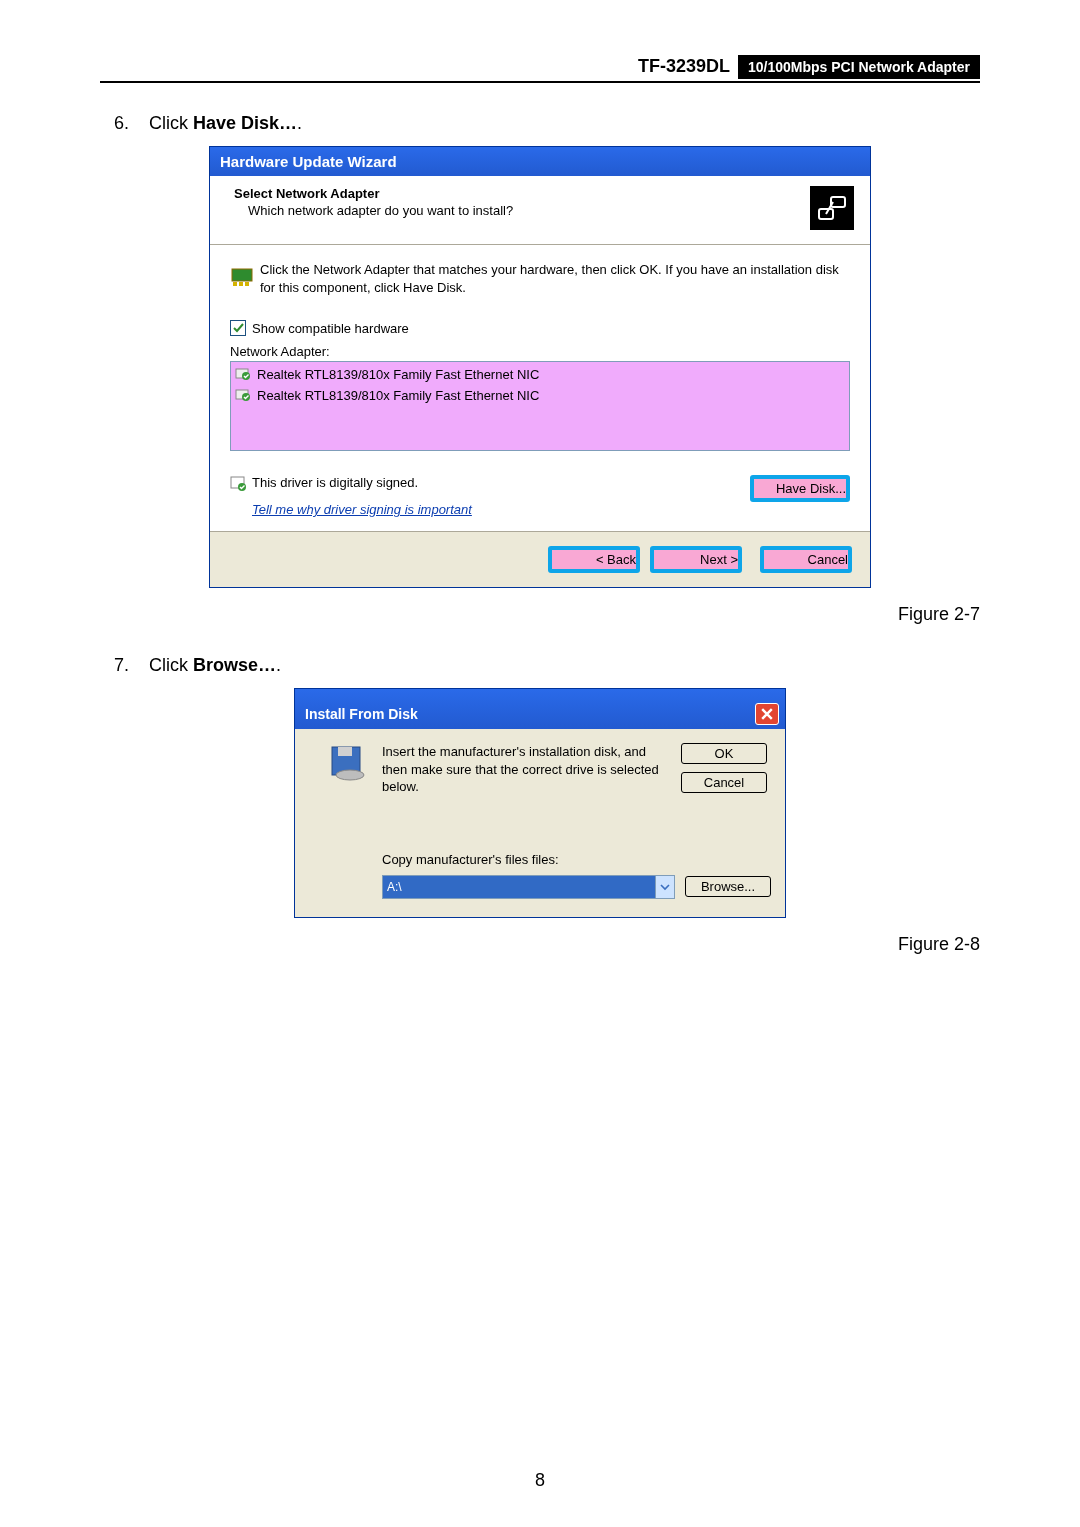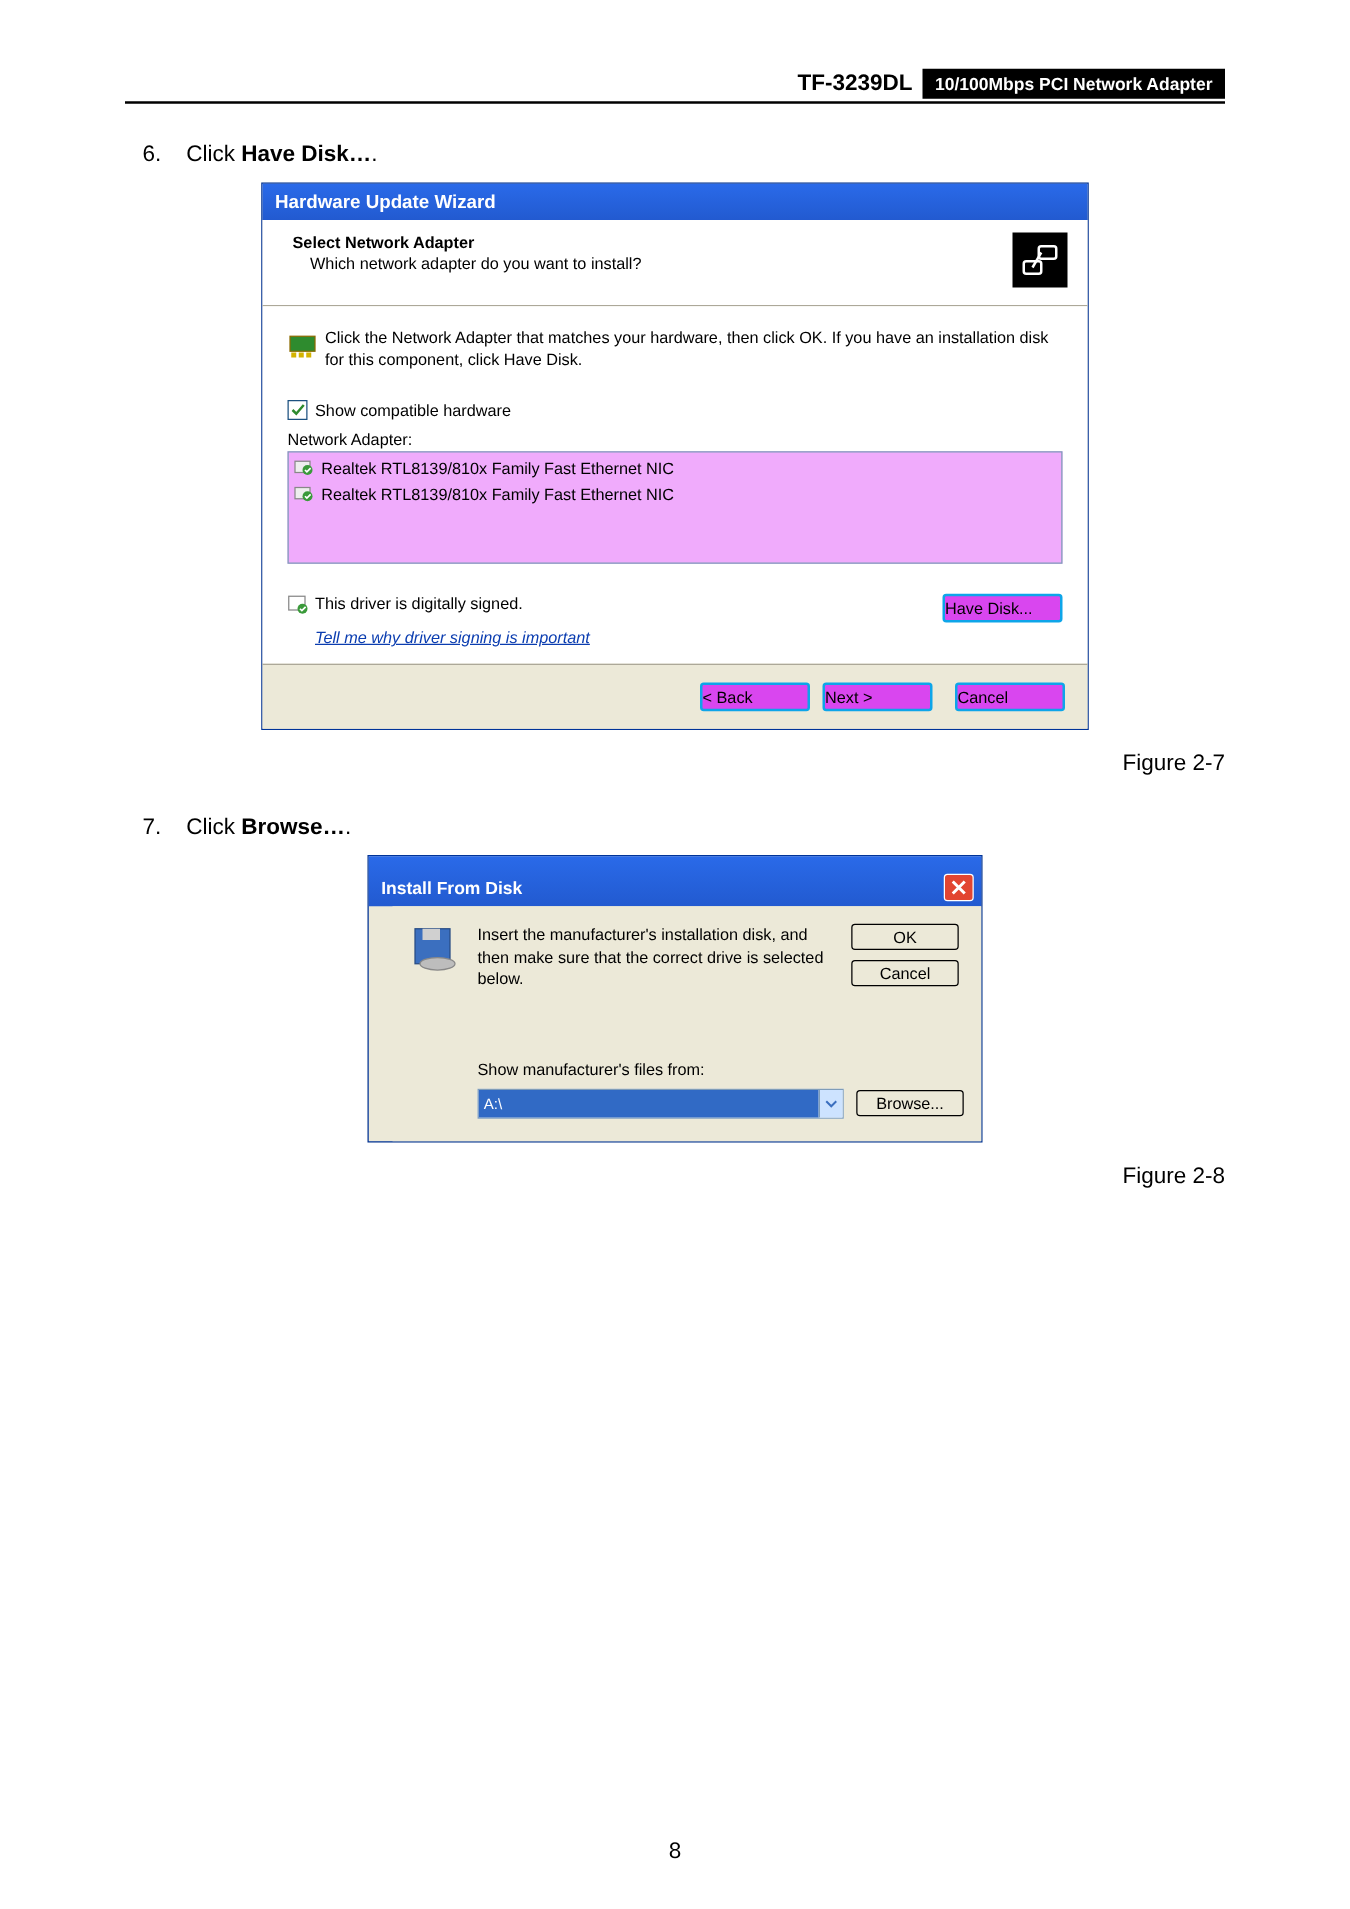--- a/index.html
+++ b/index.html
@@ -118,26 +118,26 @@
     padding: 1px 4px;
   }
   .adapter-item .aicon { width: 18px; margin-right: 4px; }
   .signed-row {
     display: flex; align-items: flex-start;
     margin: 24px 0 8px 0;
   }
   .signed-row .col { flex: 1; }
   .signed-row .link { color: #0b3db0; text-decoration: underline; margin-top: 12px; display: inline-block; font-style: italic; }
   .dlg1-btn {
-    background: #d946ef;
-    border: 2px solid #0ea5e9;
+    background: #f9a8d4;
+    border: 4px solid #0ea5e9;
     border-radius: 3px;
     padding: 2px 0;
     width: 92px;
-    text-align: left;
+    text-align: right;
     font-size: 13px;
   }
   .dlg1-foot {
     background: #ece9d8;
     border-top: 1px solid #aca899;
     padding: 14px 18px;
     display: flex;
     justify-content: flex-end;
     gap: 10px;
   }
@@ -335,21 +335,21 @@
           <rect x="10" y="4" width="14" height="9" fill="#d0d0d0"></rect>
           <ellipse cx="22" cy="32" rx="14" ry="5" fill="#bdbdbd" stroke="#888"></ellipse>
         </svg>
       </div>
       <div class="msg">Insert the manufacturer's installation disk, and then make sure that the correct drive is selected below.</div>
       <div class="btncol">
         <div class="dlg2-btn">OK</div>
         <div class="dlg2-btn">Cancel</div>
       </div>
       <div class="spacer"></div>
-      <div class="copylbl">Show manufacturer's files from:</div>
+      <div class="copylbl">Copy manufacturer's files files:</div>
       <div class="combo-row">
         <div class="combo">
           <div class="val">A:\</div>
           <div class="drop">
             <svg viewBox="0 0 10 10" width="10" height="10">
                 <path d="M1 3 L5 7 L9 3" fill="none" stroke="#3b6fbf" stroke-width="1.6"></path>
               </svg>
           </div>
         </div>
         <div class="dlg2-btn">Browse...</div>

